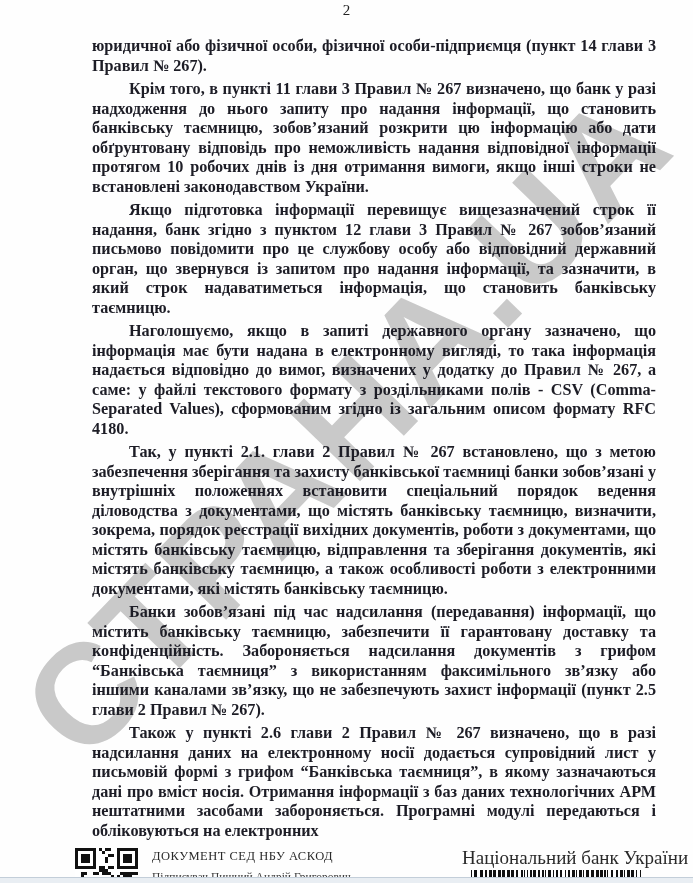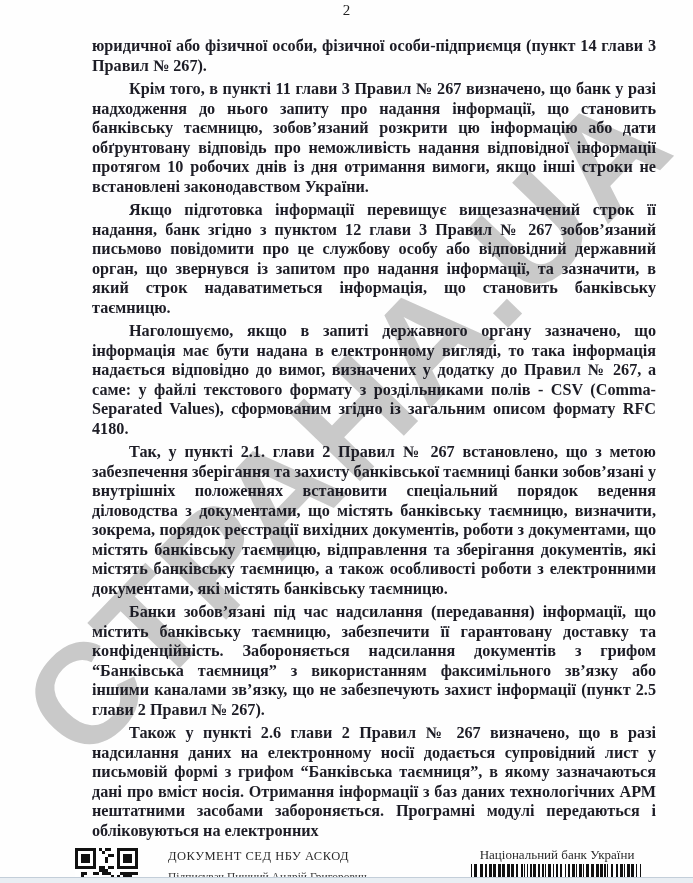--- a/index.html
+++ b/index.html
@@ -26,29 +26,29 @@
     position:absolute;left:88px;top:33px;width:572px;z-index:1;
   }
   .content p{
     margin:4px;font-size:16.2px;line-height:19.5px;
     text-align:justify;color:#1d1d26;font-weight:bold;
   }
   .content p.indent{text-indent:37px;}
   
   .footer{position:absolute;left:0;top:845px;width:100%;height:38px;z-index:2;}
   .qr{position:absolute;left:75px;top:3px;width:63px;height:63px;}
-  .footer-left{position:absolute;left:168px;top:4px;}
+  .footer-left{position:absolute;left:152px;top:4px;}
   .sys-label{
     font-size:12.5px;letter-spacing:.5px;color:#2a2a2a;white-space:nowrap;
   }
   .signer{
     margin-top:7px;font-size:11.5px;color:#3a3a3a;white-space:nowrap;
   }
   .footer-right{position:absolute;left:462px;top:2px;width:190px;text-align:center;}
-  .org{font-size:13px;color:#2a2a2a;white-space:nowrap;}
+  .org{font-size:19px;color:#2a2a2a;white-space:nowrap;}
   .barcode{margin-top:1px;width:172px;height:13px;}
   .bottom-strip{
     position:absolute;left:0;bottom:0;width:100%;height:5px;
     background:#e9eef3;border-top:1px solid #c3ced9;z-index:3;
   }
 </style>
 </head>
 <body>
 
 <div class="page">

